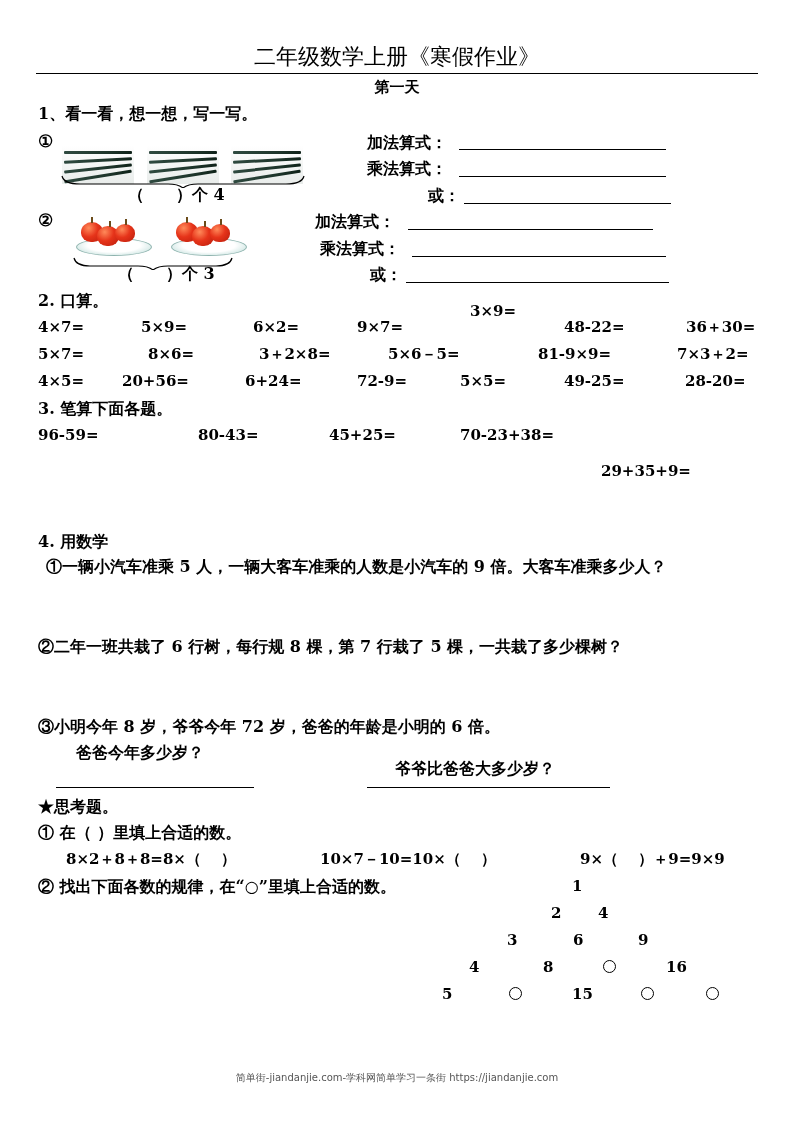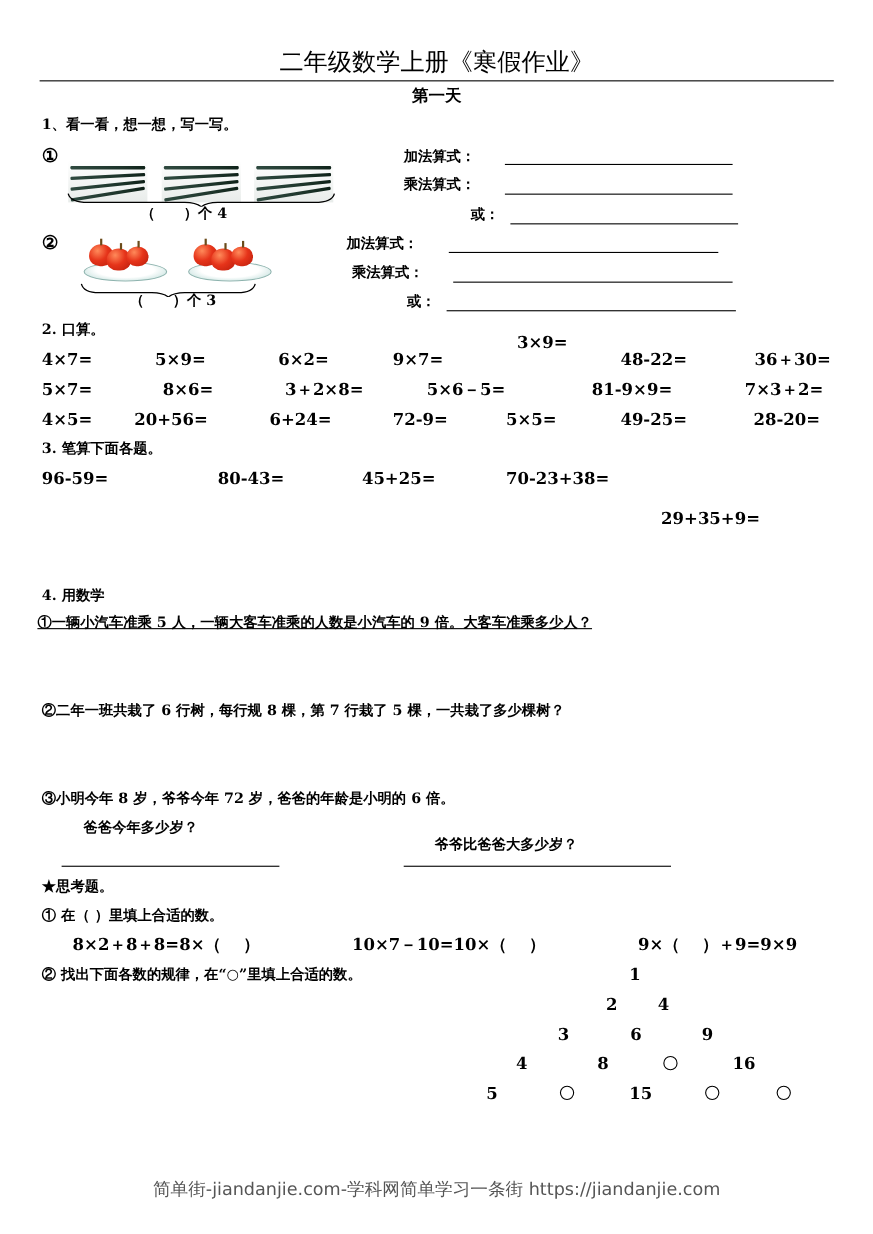--- a/index.html
+++ b/index.html
@@ -2,34 +2,34 @@
 <html><head>
   <meta charset="utf-8">
   <style>
     html, body { margin: 0; padding: 0; background: #ffffff; }
     body { width: 794px; height: 1122px; position: relative; overflow: hidden;
       font-family: "DejaVu Serif", "Liberation Serif", serif; color: #000; }
     .abs { position: absolute; white-space: nowrap; }
     .title { left: 0; width: 794px; text-align: center; top: 42px; font-size: 22px; font-family: "DejaVu Sans", sans-serif; }
     .rule { position: absolute; left: 36px; width: 722px; top: 73px; height: 0; border-top: 1.3px solid #000; }
     .sub { left: 0; width: 794px; text-align: center; top: 78px; font-size: 15px; font-weight: bold; }
-    .txt { font-size: 13px; font-weight: bold; }
+    .txt { font-size: 16px; font-weight: bold; }
     .eq { font-size: 15px; font-weight: bold; }
     .line { position: absolute; height: 0; border-top: 1px solid #000; }
     .pencil-pic { position: absolute; width: 72px; height: 38px; background: linear-gradient(180deg, #ffffff 0%, #e8ecea 100%); overflow: hidden; }
     .pencil { position: absolute; left: 2px; height: 3px; background: linear-gradient(90deg, #2f4a40, #1c3329 70%, #0f2219); border-radius: 1px; }
     .plate-pic { position: absolute; width: 82px; height: 46px; }
     .plate { position: absolute; left: 4px; bottom: 2px; width: 74px; height: 16px; border-radius: 50%;
       background: radial-gradient(ellipse at 50% 40%, #ffffff 50%, #cfe6e3 80%, #9fc5c0 100%); border: 1px solid #8eb3ae; }
     .apple { position: absolute; border-radius: 50% 50% 45% 45%; background: radial-gradient(circle at 35% 30%, #ff8a5a 0%, #e6341a 45%, #b81c0b 100%); }
     .stem { position: absolute; width: 2px; height: 6px; background: #6b4b1a; }
     .brace { position: absolute; }
     .pyr { font-size: 15px; font-weight: bold; position: absolute; }
     .circle { display: inline-block; width: 11px; height: 11px; border: 1.6px solid #000; border-radius: 50%; position: absolute; }
-    .footer { left: 0; width: 794px; text-align: center; top: 1071px; font-size: 16px; color: #555; font-family: "DejaVu Sans", sans-serif; }
+    .footer { left: 0; width: 794px; text-align: center; top: 1071px; font-size: 10px; color: #555; font-family: "DejaVu Sans", sans-serif; }
   </style>
 </head>
 <body>
 
 <div class="abs title">二年级数学上册《寒假作业》</div>
 <div class="rule"></div>
 <div class="abs sub">第一天</div>
 
 <div class="abs txt" style="left:38px; top:104px;">1、看一看，想一想，写一写。</div>
 
@@ -123,21 +123,21 @@
 <div class="abs eq" style="left:685px; top:372px;">28-20=</div>
 
 <div class="abs txt" style="left:38px; top:399px;">3. 笔算下面各题。</div>
 <div class="abs eq" style="left:38px; top:426px;">96-59=</div>
 <div class="abs eq" style="left:198px; top:426px;">80-43=</div>
 <div class="abs eq" style="left:329px; top:426px;">45+25=</div>
 <div class="abs eq" style="left:460px; top:426px;">70-23+38=</div>
 <div class="abs eq" style="left:601px; top:414px;margin-top:48px;">29+35+9=</div>
 
 <div class="abs txt" style="left:38px; top:532px;">4. 用数学</div>
-<div class="abs txt" style="left:34px; top:557px;text-decoration:underline;">①一辆小汽车准乘 5 人，一辆大客车准乘的人数是小汽车的 9 倍。大客车准乘多少人？</div>
+<div class="abs txt" style="left:46px; top:557px;">①一辆小汽车准乘 5 人，一辆大客车准乘的人数是小汽车的 9 倍。大客车准乘多少人？</div>
 <div class="abs txt" style="left:38px; top:637px;">②二年一班共栽了 6 行树，每行规 8 棵，第 7 行栽了 5 棵，一共栽了多少棵树？</div>
 <div class="abs txt" style="left:38px; top:717px;">③小明今年 8 岁，爷爷今年 72 岁，爸爸的年龄是小明的 6 倍。</div>
 <div class="abs txt" style="left:76px; top:743px;">爸爸今年多少岁？</div>
 <div class="abs txt" style="left:395px; top:743px;margin-top:16px;">爷爷比爸爸大多少岁？</div>
 <div class="line" style="left:56px; top:787px; width:198px;"></div>
 <div class="line" style="left:367px; top:787px; width:243px;"></div>
 
 <div class="abs txt" style="left:38px; top:797px;">★思考题。</div>
 <div class="abs txt" style="left:38px; top:823px;">① 在（ ）里填上合适的数。</div>
 <div class="abs eq" style="left:66px; top:850px;">8×2＋8＋8=8×（　 ）</div>

